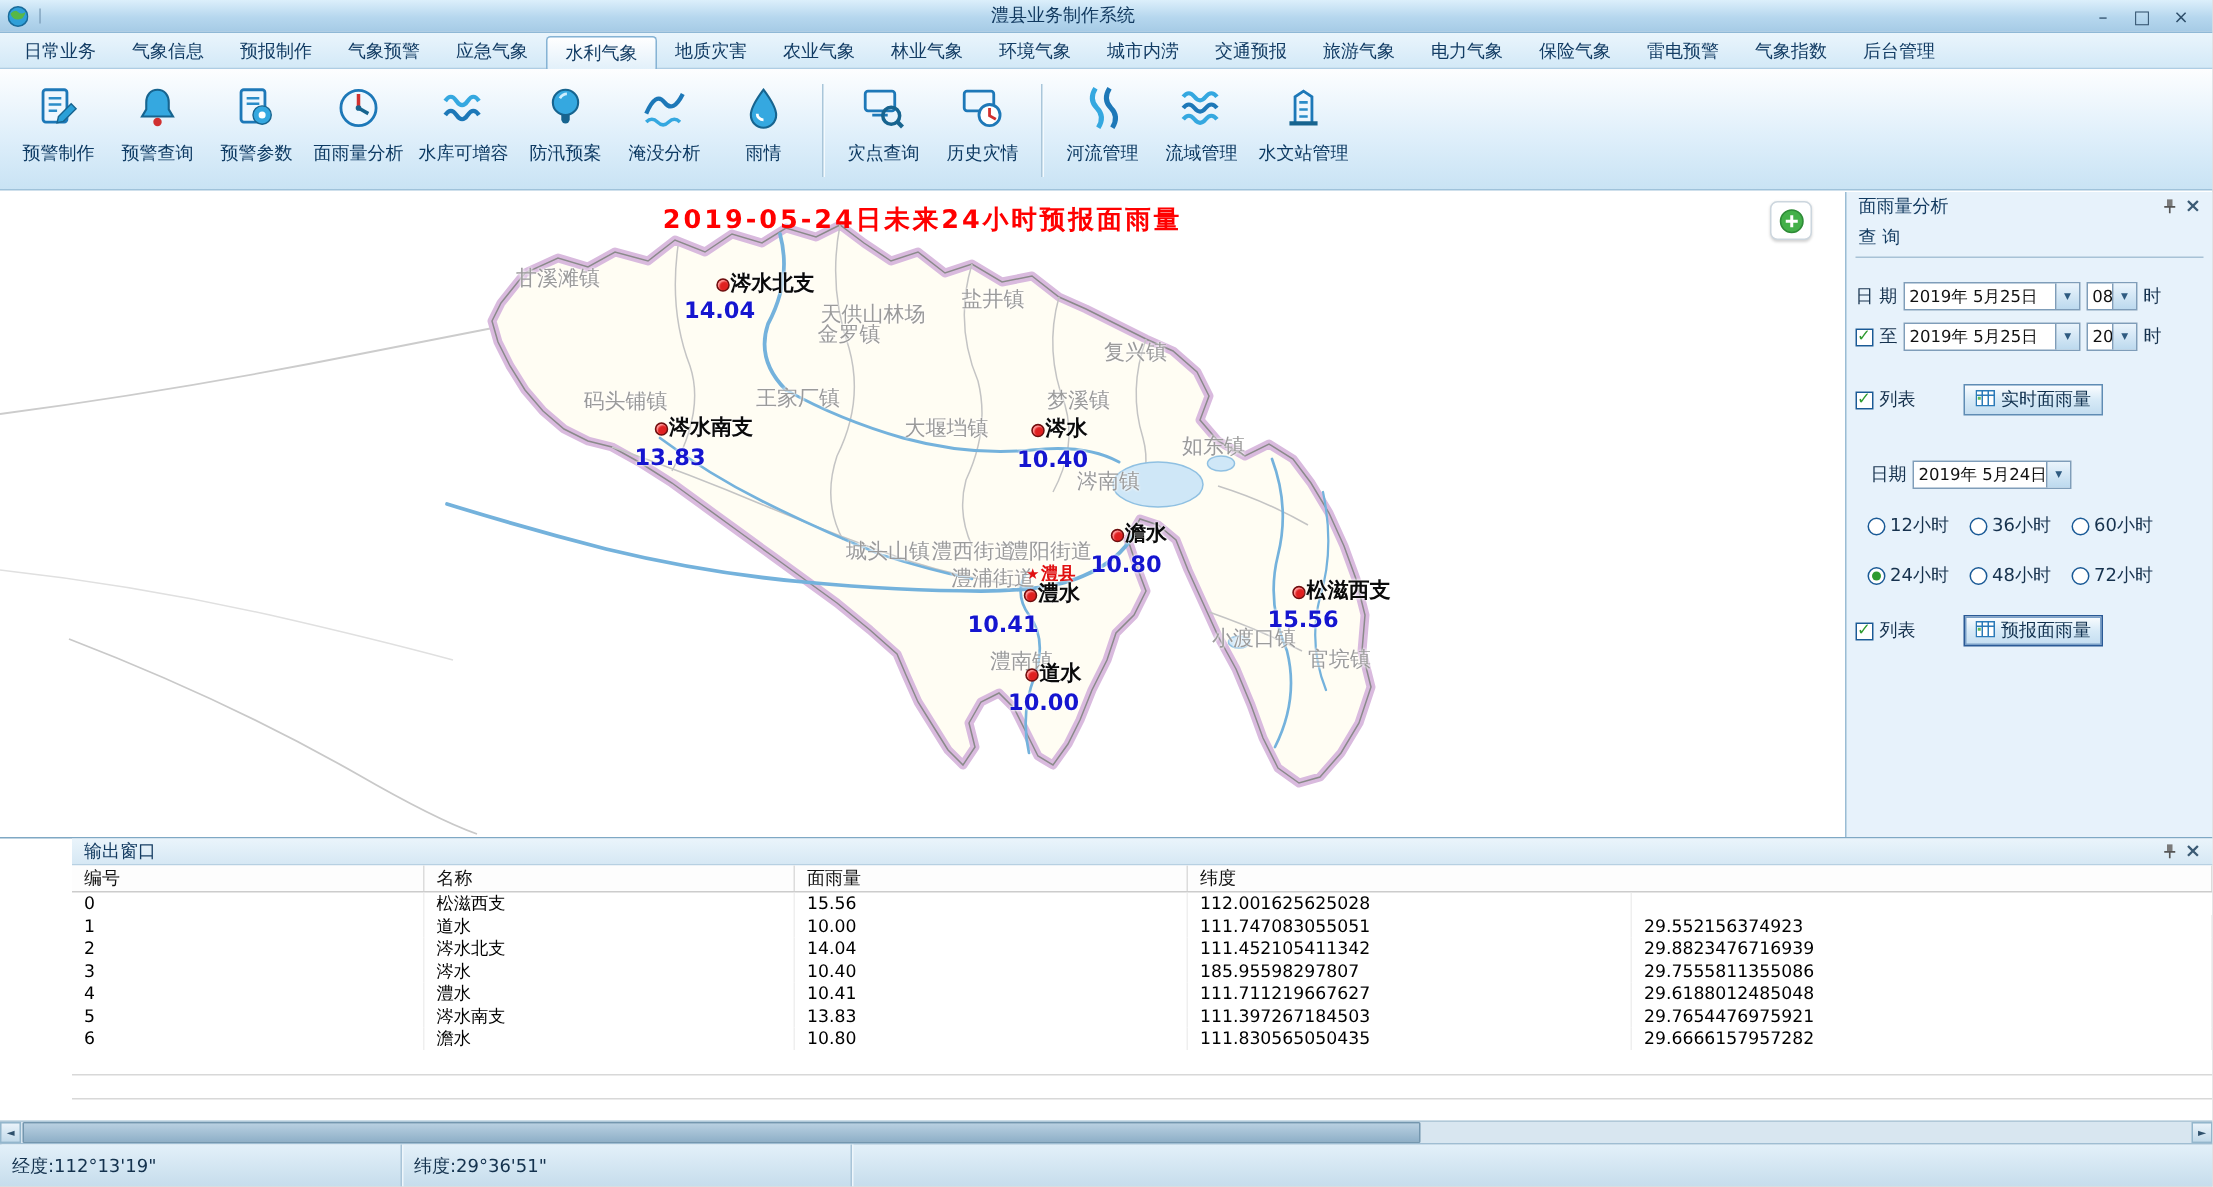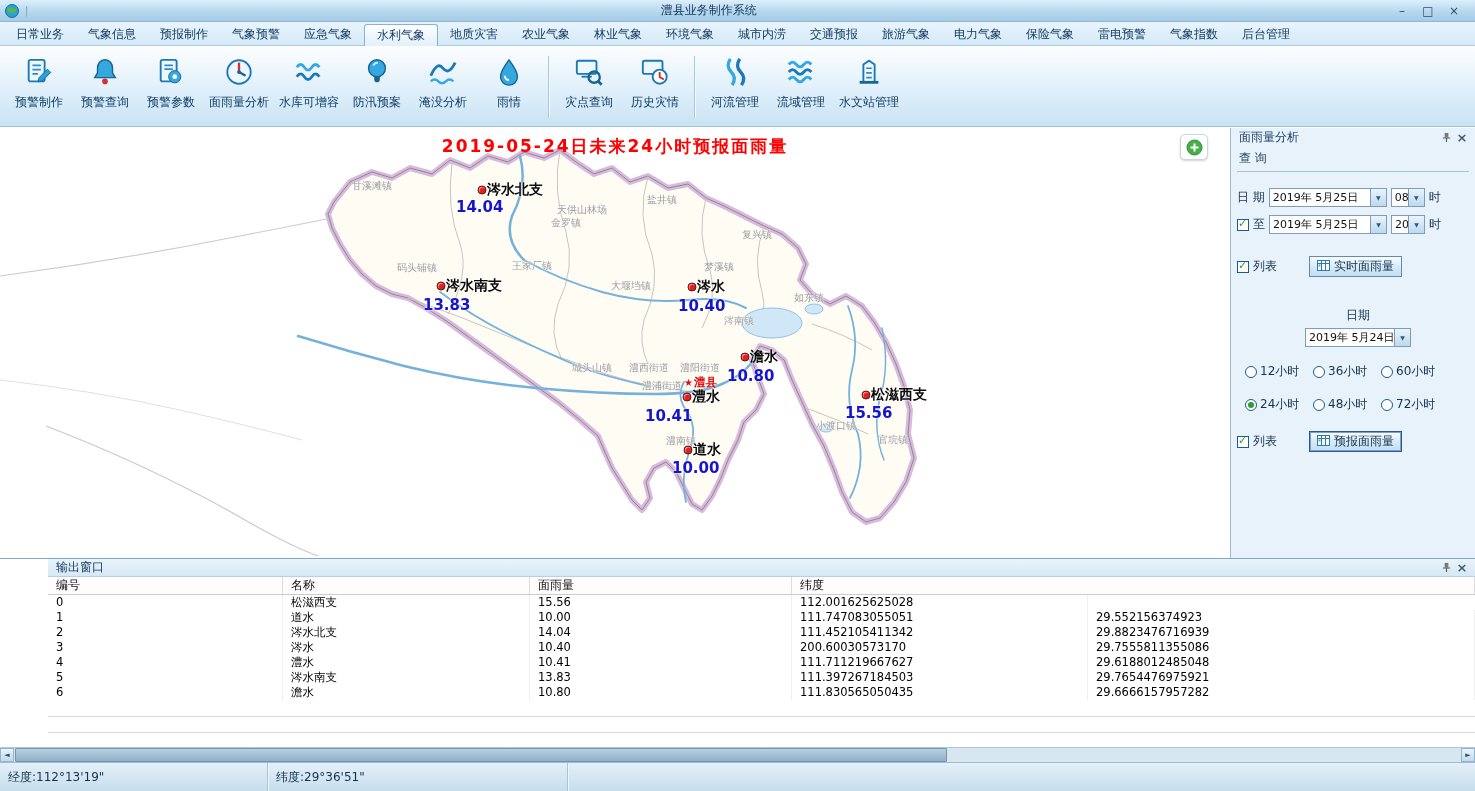--- a/index.html
+++ b/index.html
@@ -30,42 +30,42 @@
   .tb-item{min-width:56px;padding:0 5px;display:flex;flex-direction:column;align-items:center;gap:6px;cursor:default;}
   .tb-icon{height:32px;display:flex;align-items:center;}
   .tb-label{font-size:12px;color:#0d3a63;white-space:nowrap;}
   .tb-sep{width:1px;height:62px;background:#a9c6da;border-right:1px solid #f3fafe;margin:0 6px;}
 
   
   .map-area{position:absolute;left:0;top:128px;width:1230px;height:430px;background:#fff;overflow:hidden;}
   .map-svg{position:absolute;left:0;top:0;}
   .map-overlay{position:absolute;left:0;top:0;width:100%;height:100%;}
   .map-title{position:absolute;left:0;right:0;top:7px;text-align:center;color:#ff0000;font-size:17px;font-weight:bold;letter-spacing:2px;}
-  .town-label{position:absolute;transform:translate(-50%,-50%);font-size:10px;color:#9b9b9b;white-space:nowrap;text-shadow:0 0 2px #fff,0 0 2px #fff;}
+  .town-label{position:absolute;transform:translate(-50%,-50%);font-size:14px;color:#9b9b9b;white-space:nowrap;text-shadow:0 0 2px #fff,0 0 2px #fff;}
   .county-label{position:absolute;font-size:11.5px;font-weight:bold;color:#e01010;white-space:nowrap;text-shadow:0 0 2px #fff;}
   .county-star{font-size:10px;margin-right:1px;}
   .station-dot{position:absolute;width:7px;height:7px;border-radius:50%;background:#e02020;border:1px solid #6d0f0f;transform:translate(-50%,-50%);box-shadow:inset 1px 1px 1px #ff9a9a;}
   .station-name{position:absolute;font-size:14px;font-weight:bold;color:#0a0a0a;white-space:nowrap;line-height:16px;text-shadow:0 0 2px #fff,0 0 2px #fff;}
   .station-value{position:absolute;font-size:15px;font-weight:bold;color:#1515cf;white-space:nowrap;line-height:16px;text-shadow:0 0 2px #fff,0 0 2px #fff;}
   .map-zoom{position:absolute;top:6px;left:1180px;width:26px;height:24px;background:#fff;border:1px solid #ccd6de;border-radius:5px;
     display:flex;align-items:center;justify-content:center;box-shadow:0 1px 2px rgba(0,0,0,.18);cursor:default;}
 
   
   .side-panel{position:absolute;left:1230px;top:128px;width:245px;height:430px;box-sizing:border-box;
     background:#e7f2fb;border-left:1px solid #9abcd4;}
   .panel-header{height:18px;display:flex;align-items:center;padding:0 5px;}
   .panel-title{flex:1;margin-left:3px;color:#11395f;}
   .hdr-btn{width:16px;text-align:center;color:#3a5a74;cursor:default;display:flex;align-items:center;justify-content:center;}
   .hdr-btn.close{font-size:13px;font-weight:bold;}
   .group-label{margin:2px 6px 0;padding:2px 2px 4px;border-bottom:1px solid #a8c2d6;color:#11395f;}
   .panel-row{display:flex;align-items:center;gap:4px;margin:8px 6px 0;}
   .panel-row .lbl{white-space:nowrap;}
   .r1{margin-top:16px;}
   .r3{margin-top:22px;}
-  .r4{margin-top:30px;margin-left:16px;flex-direction:column;}
+  .r4{margin-top:30px;margin-left:16px;}
   .r7{margin-top:18px;}
   .combo{height:19px;box-sizing:border-box;border:1px solid #7f9db9;background:#fff;display:flex;align-items:center;cursor:default;}
   .combo-text{flex:1;padding-left:3px;font-size:11px;white-space:nowrap;overflow:hidden;color:#111;}
   .combo-arrow{width:15px;height:100%;border-left:1px solid #7f9db9;background:linear-gradient(#eaf4fc,#bcd9ee);
     display:flex;align-items:center;justify-content:center;font-size:6px;color:#2e5a80;}
   .w118{width:118px;} .w34{width:34px;} .w106{width:106px;}
   .cb{display:inline-block;width:12px;height:12px;box-sizing:border-box;background:#fff;border:1px solid #1a5a96;position:relative;flex:none;cursor:default;}
   .cb.checked::after{content:"✓";position:absolute;left:0;top:-3px;font-size:11px;font-weight:bold;color:#2f9a2f;}
   .radio{display:inline-block;width:12px;height:12px;box-sizing:border-box;border:1px solid #1a5a96;border-radius:50%;background:#fff;position:relative;flex:none;}
   .radio.selected::after{content:"";position:absolute;left:2px;top:2px;width:6px;height:6px;border-radius:50%;background:#2f9a2f;}
@@ -501,21 +501,21 @@
           <div class="cell c0">2</div>
           <div class="cell c1">涔水北支</div>
           <div class="cell c2">14.04</div>
           <div class="cell c3">111.452105411342</div>
           <div class="cell c4">29.8823476716939</div>
         </div>
         <div class="trow">
           <div class="cell c0">3</div>
           <div class="cell c1">涔水</div>
           <div class="cell c2">10.40</div>
-          <div class="cell c3">200.60030573170</div>
+          <div class="cell c3">185.95598297807</div>
           <div class="cell c4">29.7555811355086</div>
         </div>
         <div class="trow">
           <div class="cell c0">4</div>
           <div class="cell c1">澧水</div>
           <div class="cell c2">10.41</div>
           <div class="cell c3">111.711219667627</div>
           <div class="cell c4">29.6188012485048</div>
         </div>
         <div class="trow">

